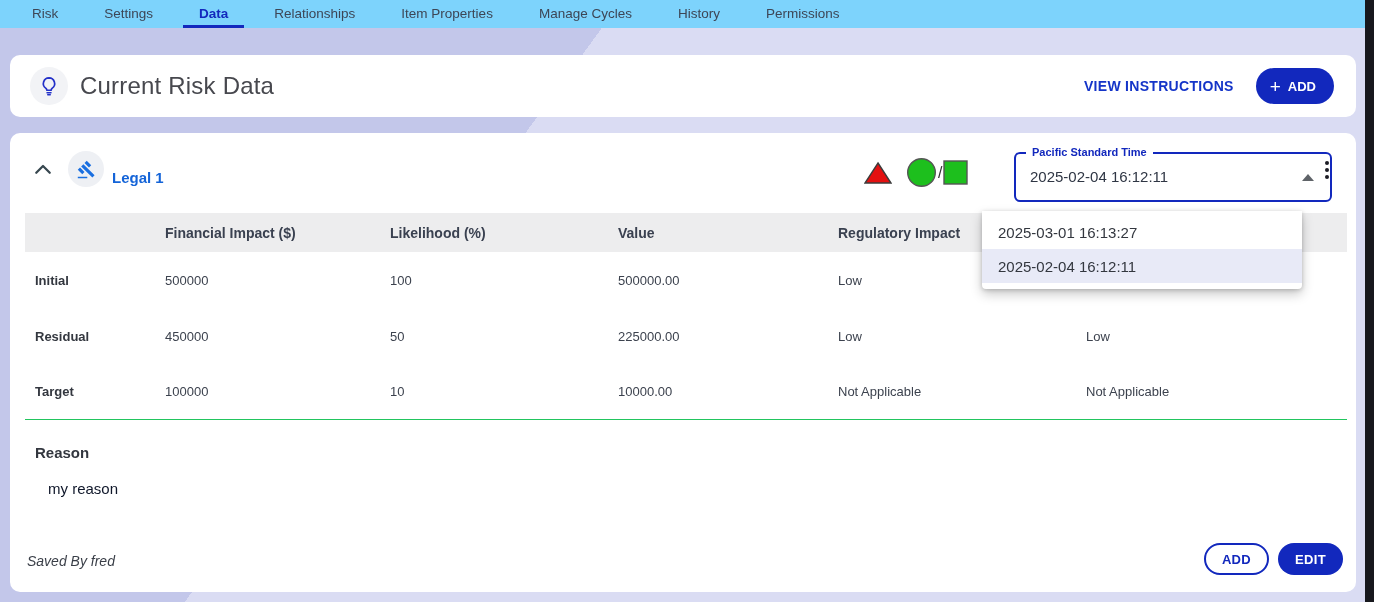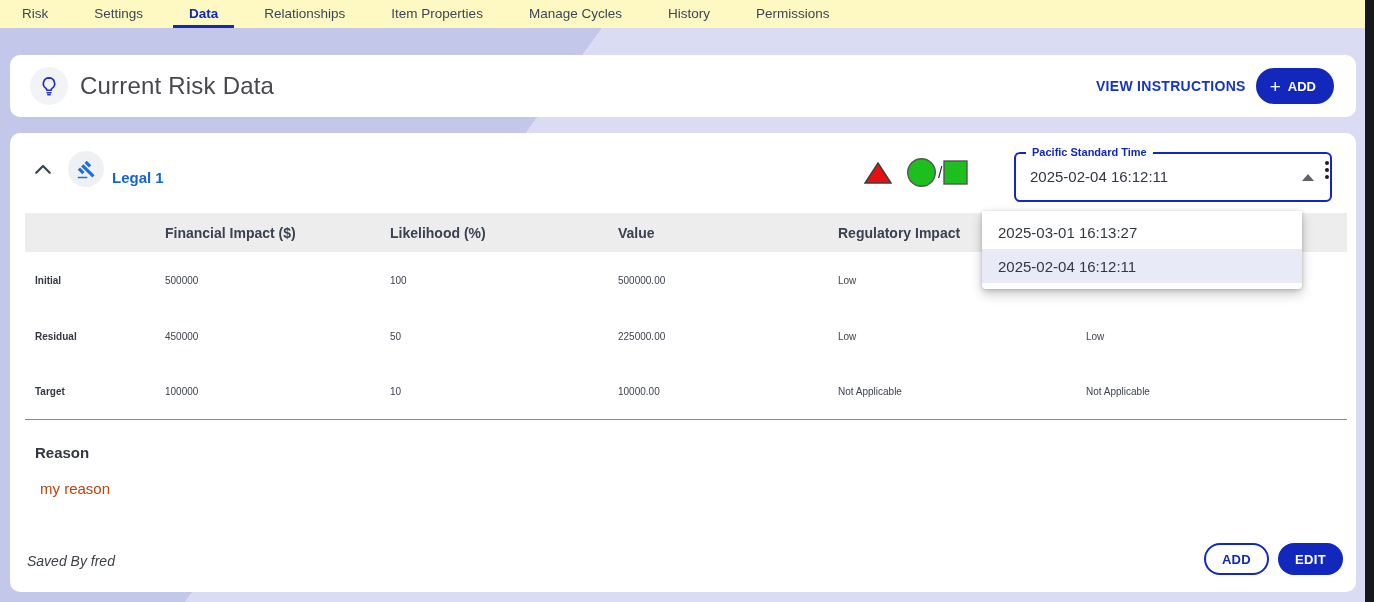--- a/index.html
+++ b/index.html
@@ -1,35 +1,35 @@
 <!DOCTYPE html>
 <html style="--accent-blue: #1228bd; --link-blue: #1434c8; --panel-title-blue: #1464d8; --triangle-red: #e31111; --shape-green: #1dbf1d; --selected-option-bg: #e8eaf7; --background-lavender-light: #dadcf3; --background-lavender-dark: #c3c7ea;"><head>
 <meta charset="utf-8">
 <style>
   * { margin:0; padding:0; box-sizing:border-box; }
   html,body { width:1374px; height:602px; overflow:hidden; }
   body { font-family:"Liberation Sans","DejaVu Sans",sans-serif; background:#fff; position:relative; }
 
   
-  .topnav { height:28px; background:#fef9c3; display:flex; align-items:flex-start; padding-left:20px; gap:42px; position:relative; z-index:5; }
+  .topnav { height:28px; background:#7dd3fc; display:flex; align-items:flex-start; padding-left:30px; gap:42px; position:relative; z-index:5; }
   .tab { font-size:13.5px; color:#3d4656; padding:6px 2px 7px; cursor:pointer; position:relative; white-space:nowrap; }
   .tab.active { color:var(--accent-blue); font-weight:700; }
   .tab.active::after { content:""; position:absolute; left:-14px; right:-14px; bottom:0; height:3px; background:var(--accent-blue); }
 
   
   .canvas { position:absolute; top:28px; left:0; width:1374px; height:574px;
     background:linear-gradient(126deg, var(--background-lavender-dark) 33.6%, var(--background-lavender-light) 33.6%); }
 
   .card { position:absolute; left:10px; width:1346px; background:#fff; border-radius:10px; }
 
   
   .header-card { top:27px; height:62px; display:flex; align-items:center; padding:0 22px 0 20px; }
   .bulb-badge { width:38px; height:38px; border-radius:50%; background:#f2f3f6; display:flex; align-items:center; justify-content:center; flex:0 0 auto; }
   .page-title { font-size:24px; font-weight:400; color:#47484e; margin-left:12px; letter-spacing:.2px; }
-  .header-actions { margin-left:auto; display:flex; align-items:center; gap:10px; }
+  .header-actions { margin-left:auto; display:flex; align-items:center; gap:22px; }
   .view-instructions { color:var(--link-blue); font-size:14px; font-weight:700; letter-spacing:.3px; cursor:pointer; text-decoration:none; }
   .pill { border:none; border-radius:18px; font-family:inherit; font-weight:700; cursor:pointer; display:flex; align-items:center; justify-content:center; }
   .pill.filled { background:var(--accent-blue); color:#fff; }
   .pill.outlined { background:#fff; color:var(--accent-blue); border:2px solid var(--accent-blue); }
   .add-top { height:36px; padding:0 18px 0 14px; font-size:13px; gap:7px; }
   .add-top .plus { font-size:19px; font-weight:400; line-height:1; }
 
   
   .main-card { top:105px; height:459px; }
 
@@ -50,26 +50,26 @@
 
   .menu { position:absolute; left:972px; top:78px; width:320px; background:#fff; border-radius:0 0 4px 4px; padding:4px 0 6px;
     box-shadow:0 5px 12px rgba(0,0,0,.22), 0 1px 4px rgba(0,0,0,.18); z-index:30; }
   .option { height:34px; display:flex; align-items:center; padding-left:16px; font-size:15px; color:#33373f; cursor:pointer; }
   .option.selected { background:var(--selected-option-bg); }
 
   
   .risk-table { position:absolute; left:15px; top:80px; width:1322px; }
   .trow { display:grid; grid-template-columns:130px 225px 228px 220px 248px 1fr; align-items:center; padding-left:10px; }
   .thead { background:#ededee; height:39px; font-size:14px; font-weight:700; color:#3a4150; }
-  .tbody-row { height:56px; font-size:10px; color:#3c424e; }
+  .tbody-row { height:56px; font-size:13px; color:#3c424e; }
   .tbody-row .rowlabel { font-weight:700; color:#33373f; }
   .table-divider { border-bottom:1px solid #22c55e; }
 
   .reason-label { position:absolute; left:25px; top:311px; font-size:15px; font-weight:700; color:#33373f; }
-  .reason-value { position:absolute; left:30px; top:347px; font-size:15px; color:#c2410c; }
+  .reason-value { position:absolute; left:38px; top:347px; font-size:15px; color:#0f172a; }
   .saved-by { position:absolute; left:17px; top:420px; font-size:14px; font-style:italic; color:#3a3f48; }
 
   .footer-buttons { position:absolute; right:13px; top:410px; display:flex; gap:9px; }
   .footer-buttons .pill { height:32px; min-width:65px; font-size:13px; padding:0 16px; letter-spacing:.3px; }
 
   
   .right-edge { position:absolute; right:0; top:0; width:9px; height:602px; background:#17181d; z-index:50; }
 </style>
 </head>
 <body>

